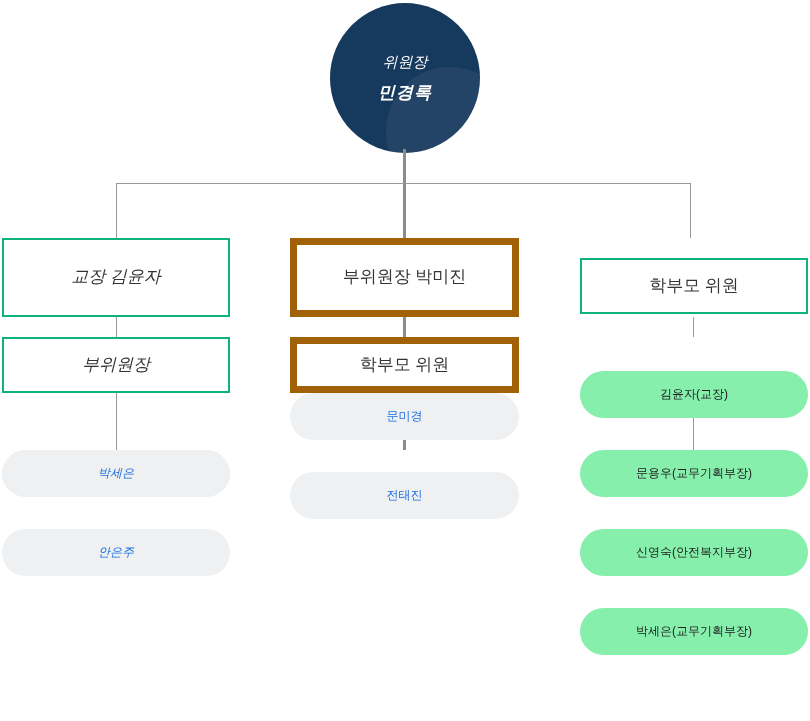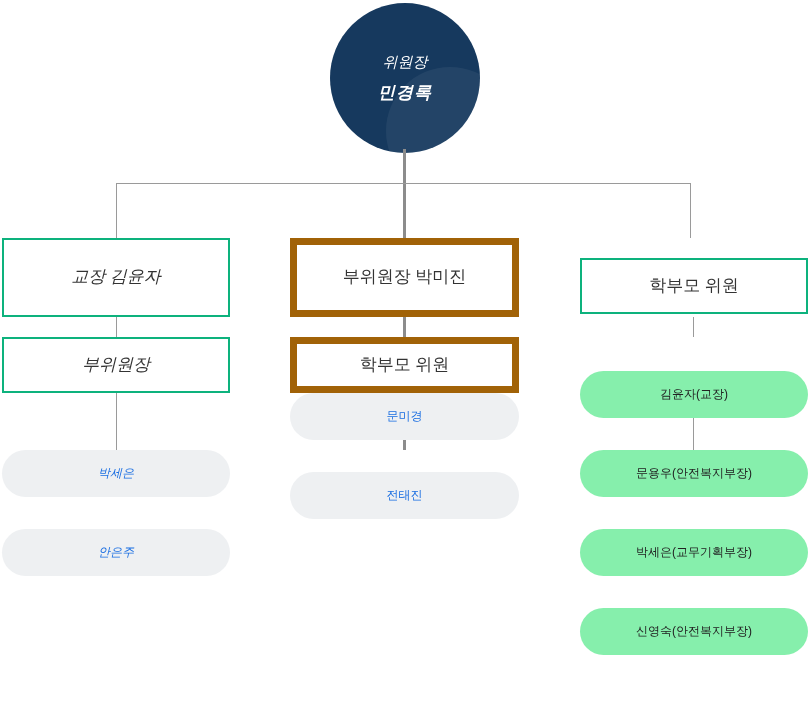--- a/index.html
+++ b/index.html
@@ -94,18 +94,18 @@
     </div>
     <div class="pill light">문미경</div>
     <div class="pill light">전태진</div>
   </div>
 
   <div class="col" style="left:580px;">
     <div class="box sub green">
       <span>학부모 위원</span>
     </div>
     <div class="pill gray first">김윤자(교장)</div>
-    <div class="pill gray">문용우(안전복지부장)</div>
+    <div class="pill gray">문용우(교무기획부장)</div>
+    <div class="pill gray">신영숙(안전복지부장)</div>
     <div class="pill gray">박세은(교무기획부장)</div>
-    <div class="pill gray">신영숙(안전복지부장)</div>
   </div>
 
 </div>
 
 </body></html>

